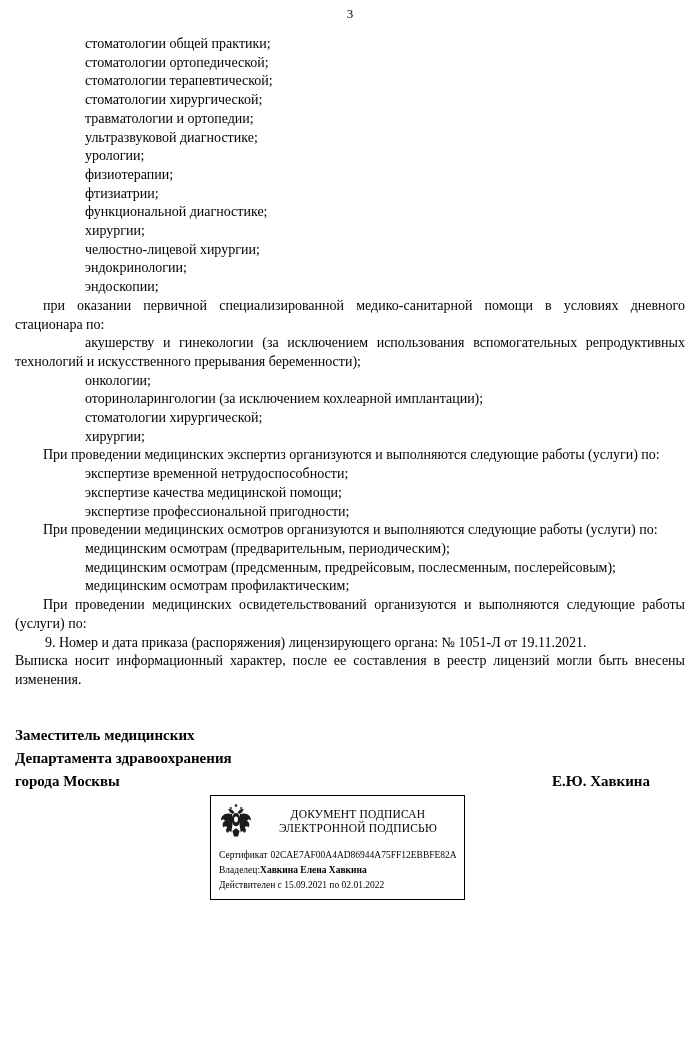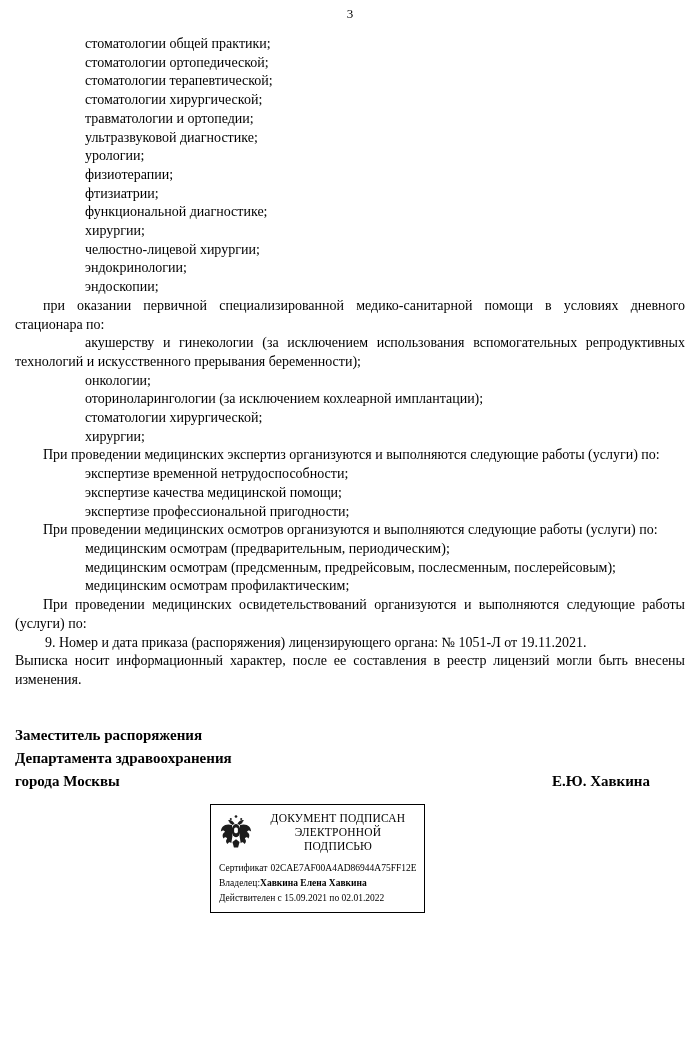--- a/index.html
+++ b/index.html
@@ -21,22 +21,22 @@
     max-width: 585px;
   }
   .disclaimer { margin-top: 22px; text-align: justify; }
   .signature {
     margin-top: 34px;
     display: flex; justify-content: space-between; align-items: flex-end;
     font-weight: bold; font-size: 15px; line-height: 23px;
   }
   .sig-name { padding-right: 35px; white-space: nowrap; }
   .stamp {
-    margin: 11px 0 0 195px;
-    width: 215px;
+    margin: 2px 0 0 195px;
+    width: 255px;
     border: 1px solid #000;
     background: #fff;
     padding: 6px 8px 6px 8px;
   }
   .stamp-header { display: flex; align-items: center; gap: 7px; }
   .emblem { flex: 0 0 34px; height: 38px; display: inline-block; }
   .stamp-title {
     flex: 1; text-align: center;
     font-size: 11.5px; line-height: 14px; letter-spacing: .2px;
   }
@@ -100,21 +100,21 @@
     <p class="p-para">При проведении медицинских освидетельствований организуются и выполняются следующие работы (услуги) по:</p>
 
 
     <p class="item9">9. Номер и дата приказа (распоряжения) лицензирующего органа: № 1051-Л от 19.11.2021.</p>
 
     <p class="disclaimer">Выписка носит информационный характер, после ее составления в реестр лицензий могли быть внесены изменения.</p>
   </div>
 
   <div class="signature">
     <div class="sig-left">
-      <div>Заместитель распоряжения</div>
+      <div>Заместитель медицинских</div>
       <div>Департамента здравоохранения</div>
       <div>города Москвы</div>
     </div>
     <div class="sig-name">Е.Ю. Хавкина</div>
   </div>
 
   <div class="stamp">
     <div class="stamp-header">
       <span class="emblem">
         <svg width="34" height="38" viewBox="0 0 36 38" xmlns="http://www.w3.org/2000/svg">

